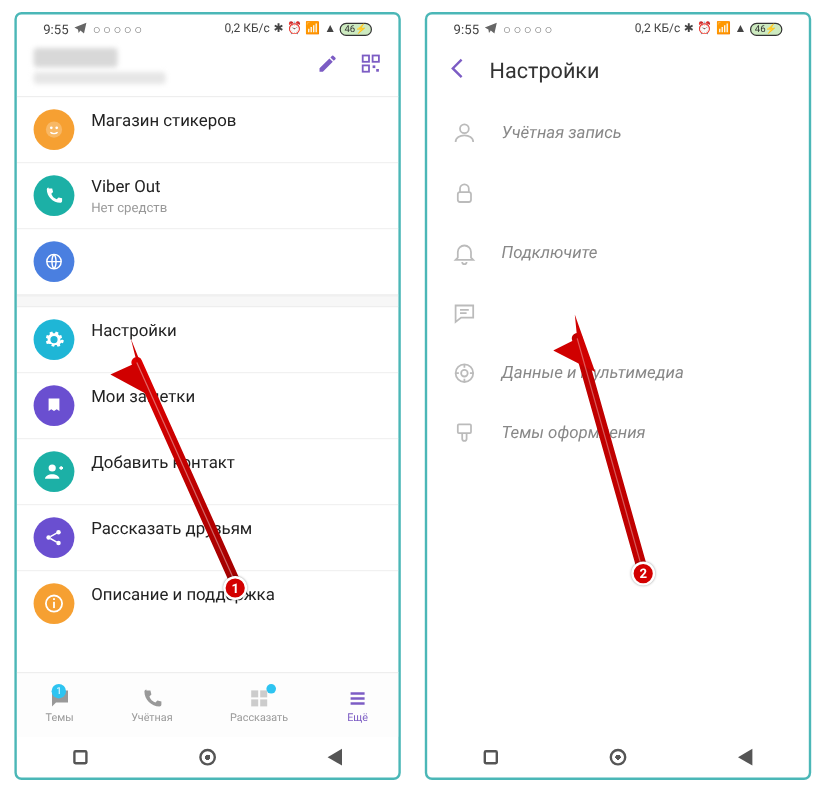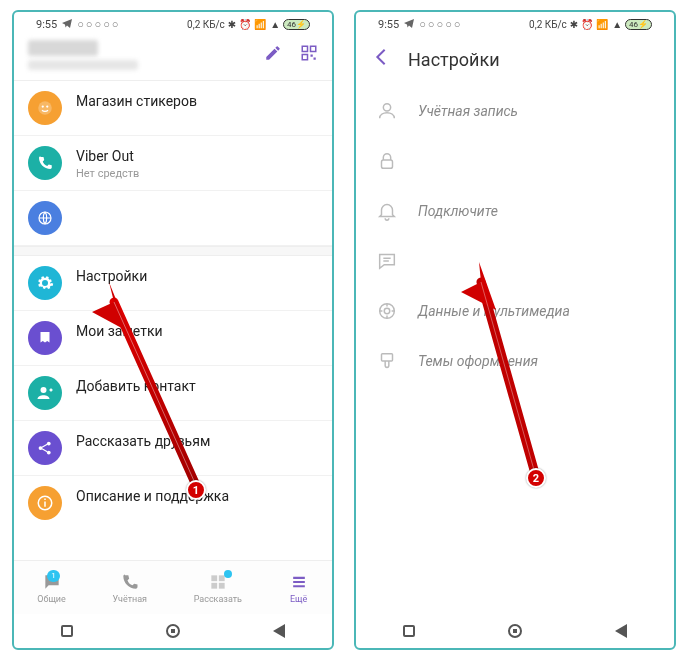--- a/index.html
+++ b/index.html
@@ -277,21 +277,21 @@
       </div>
     </div>
   </div>
 
   <div class="bottomnav">
     <div class="nav-item">
       <svg viewBox="0 0 24 24" fill="#999">
           <path d="M4 4h16v12H8l-4 4z"></path>
         </svg>
       <span class="badge-dot">1</span>
-      <span>Общие</span>
+      <span>Темы</span>
     </div>
     <div class="nav-item">
       <svg viewBox="0 0 24 24" fill="#999">
           <path d="M6 3c-1 0-2 1-2 2 0 8 7 15 15 15 1 0 2-1 2-2v-3l-4-1-2 2c-3-1-5-3-6-6l2-2-1-4H6z"></path>
         </svg>
       <span>Учётная</span>
     </div>
     <div class="nav-item" style="position:relative">
       <svg viewBox="0 0 24 24" fill="#ccc">
           <rect x="4" y="4" width="7" height="7"></rect>

